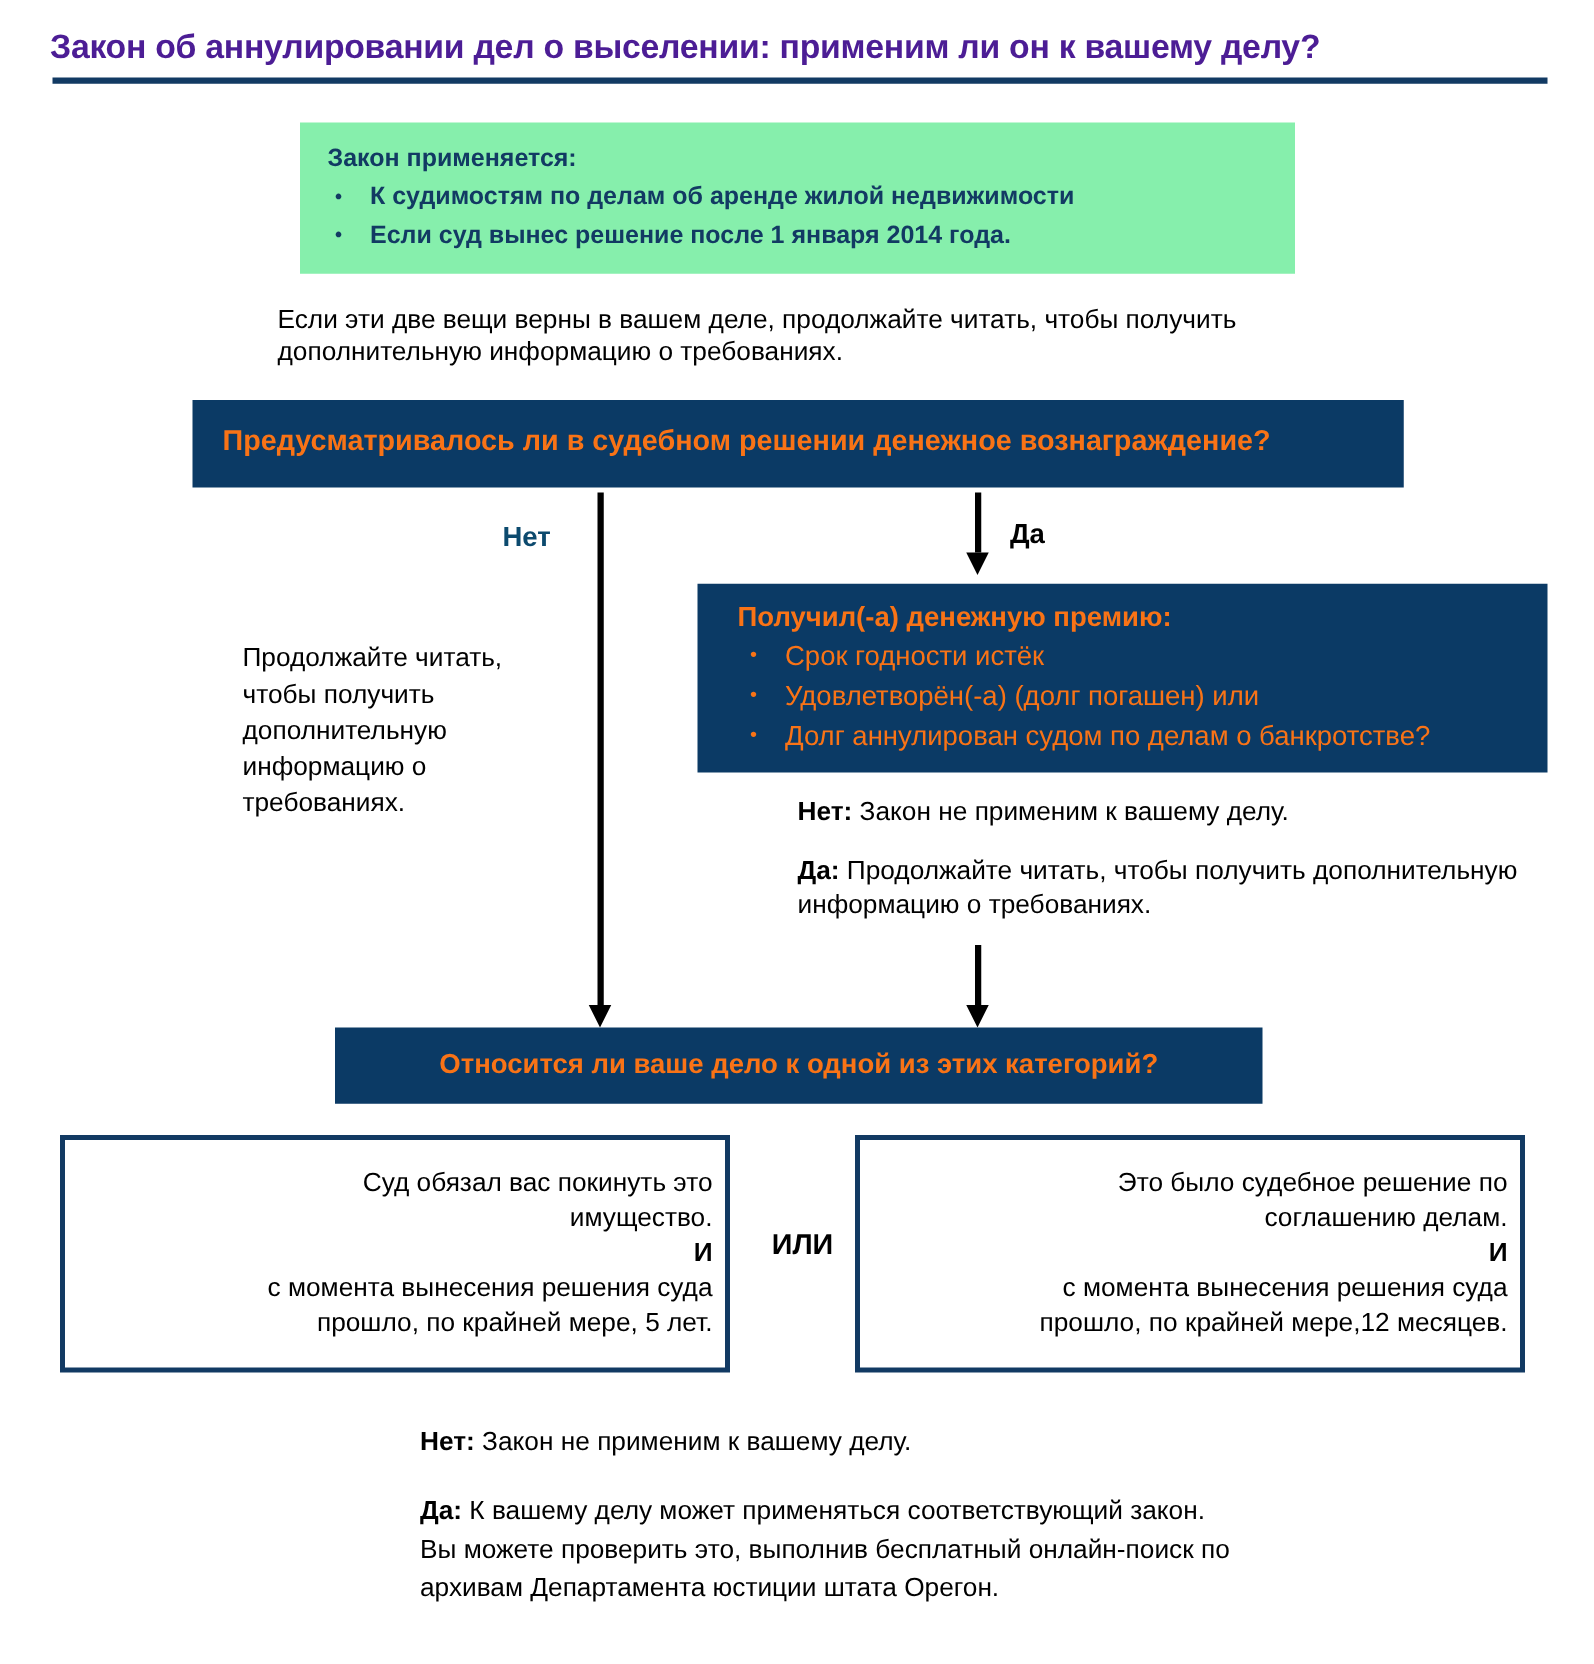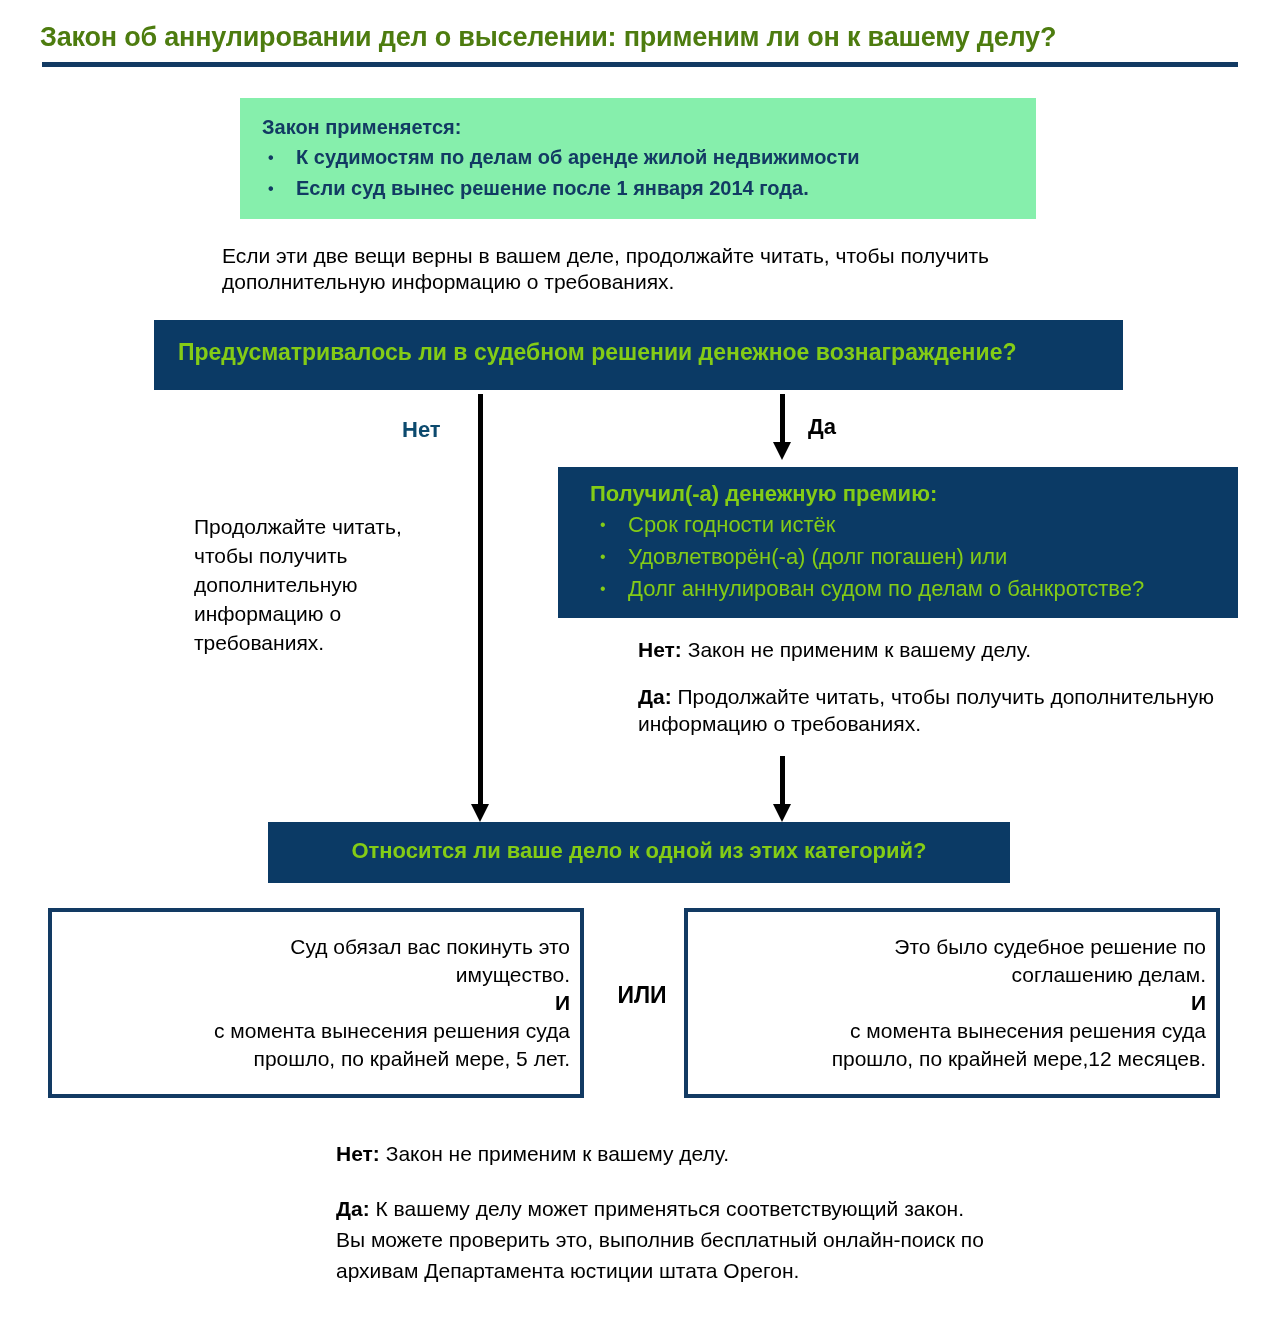--- a/index.html
+++ b/index.html
@@ -20,21 +20,21 @@
   }
 
   
   .title {
     position: absolute;
     left: 40px;
     top: 22px;
     width: 1200px;
     font-size: 27px;
     font-weight: bold;
-    color: #4d7c0f;
+    color: #4c1d95;
     letter-spacing: -0.2px;
     line-height: 1.15;
   }
   .title-rule {
     position: absolute;
     left: 42px;
     top: 62px;
     width: 1196px;
     height: 5px;
     background: #123A63;
@@ -90,21 +90,21 @@
     width: 860px;
     font-size: 21px;
     line-height: 26px;
     color: #000;
   }
 
   
   .navy {
     position: absolute;
     background: #0B3A65;
-    color: #84cc16;
+    color: #f97316;
   }
   .navy1 {
     left: 154px;
     top: 320px;
     width: 969px;
     height: 70px;
   }
   .navy1 .t {
     position: absolute;
     left: 24px;

